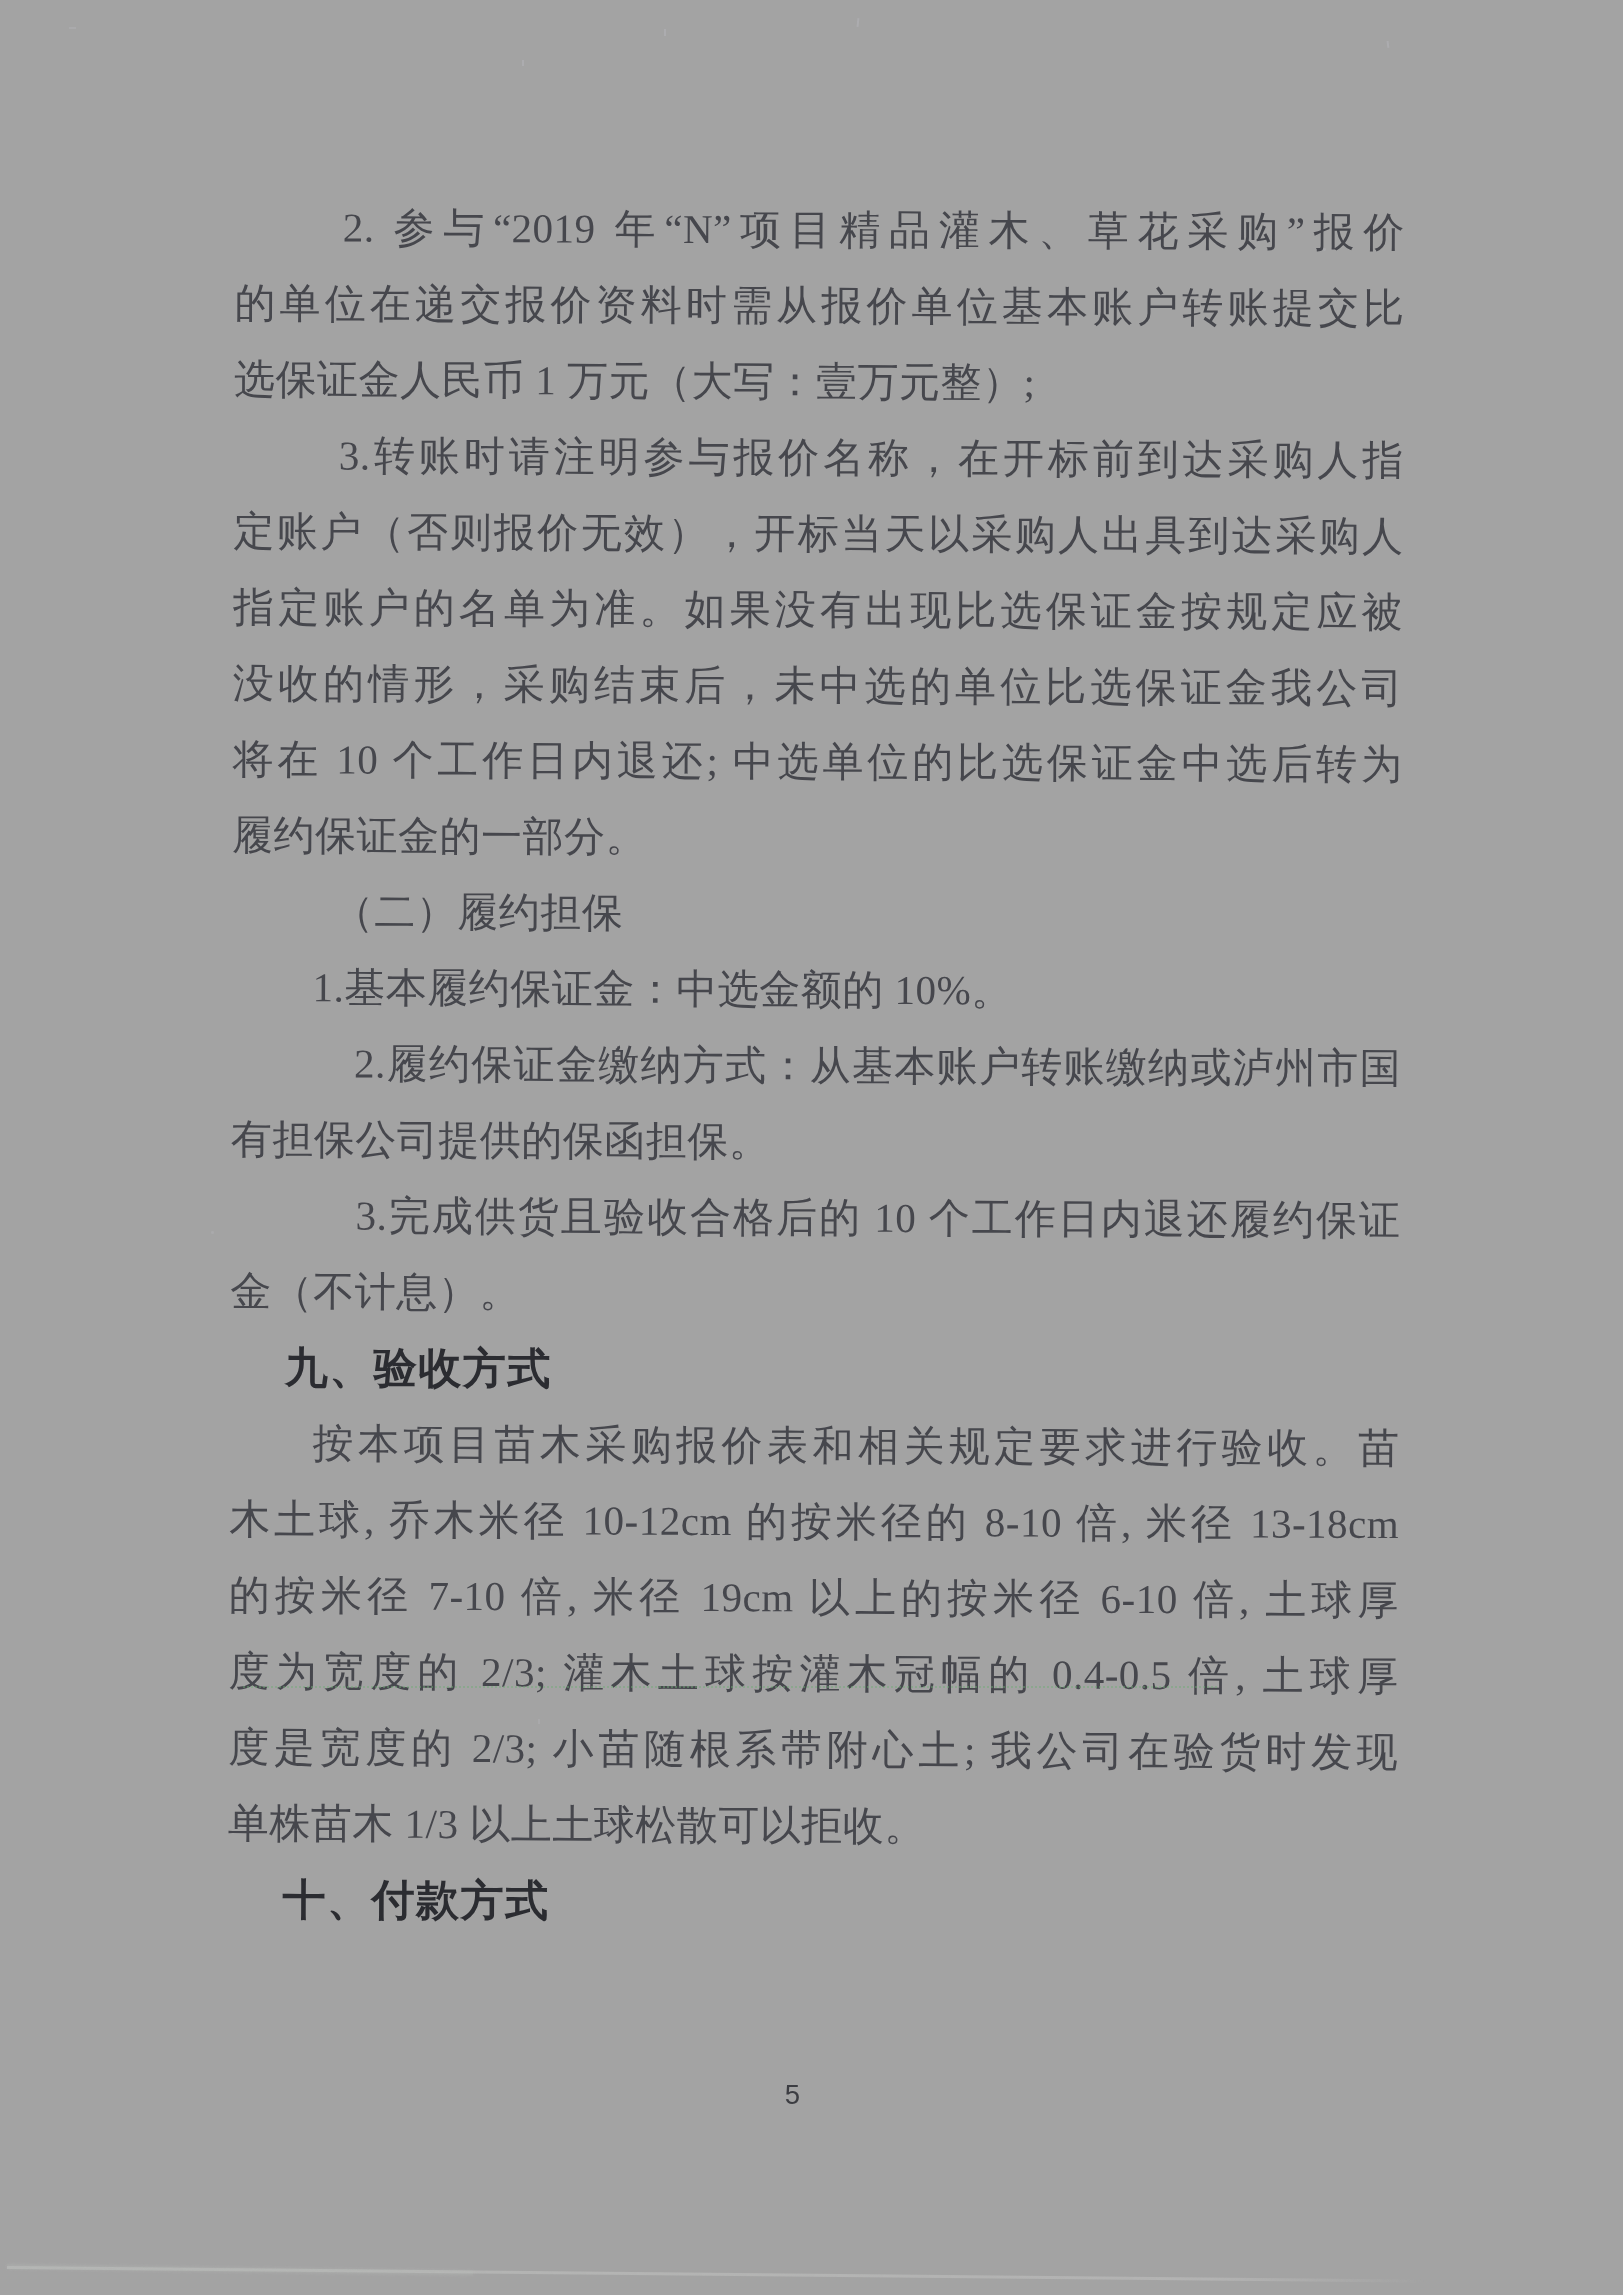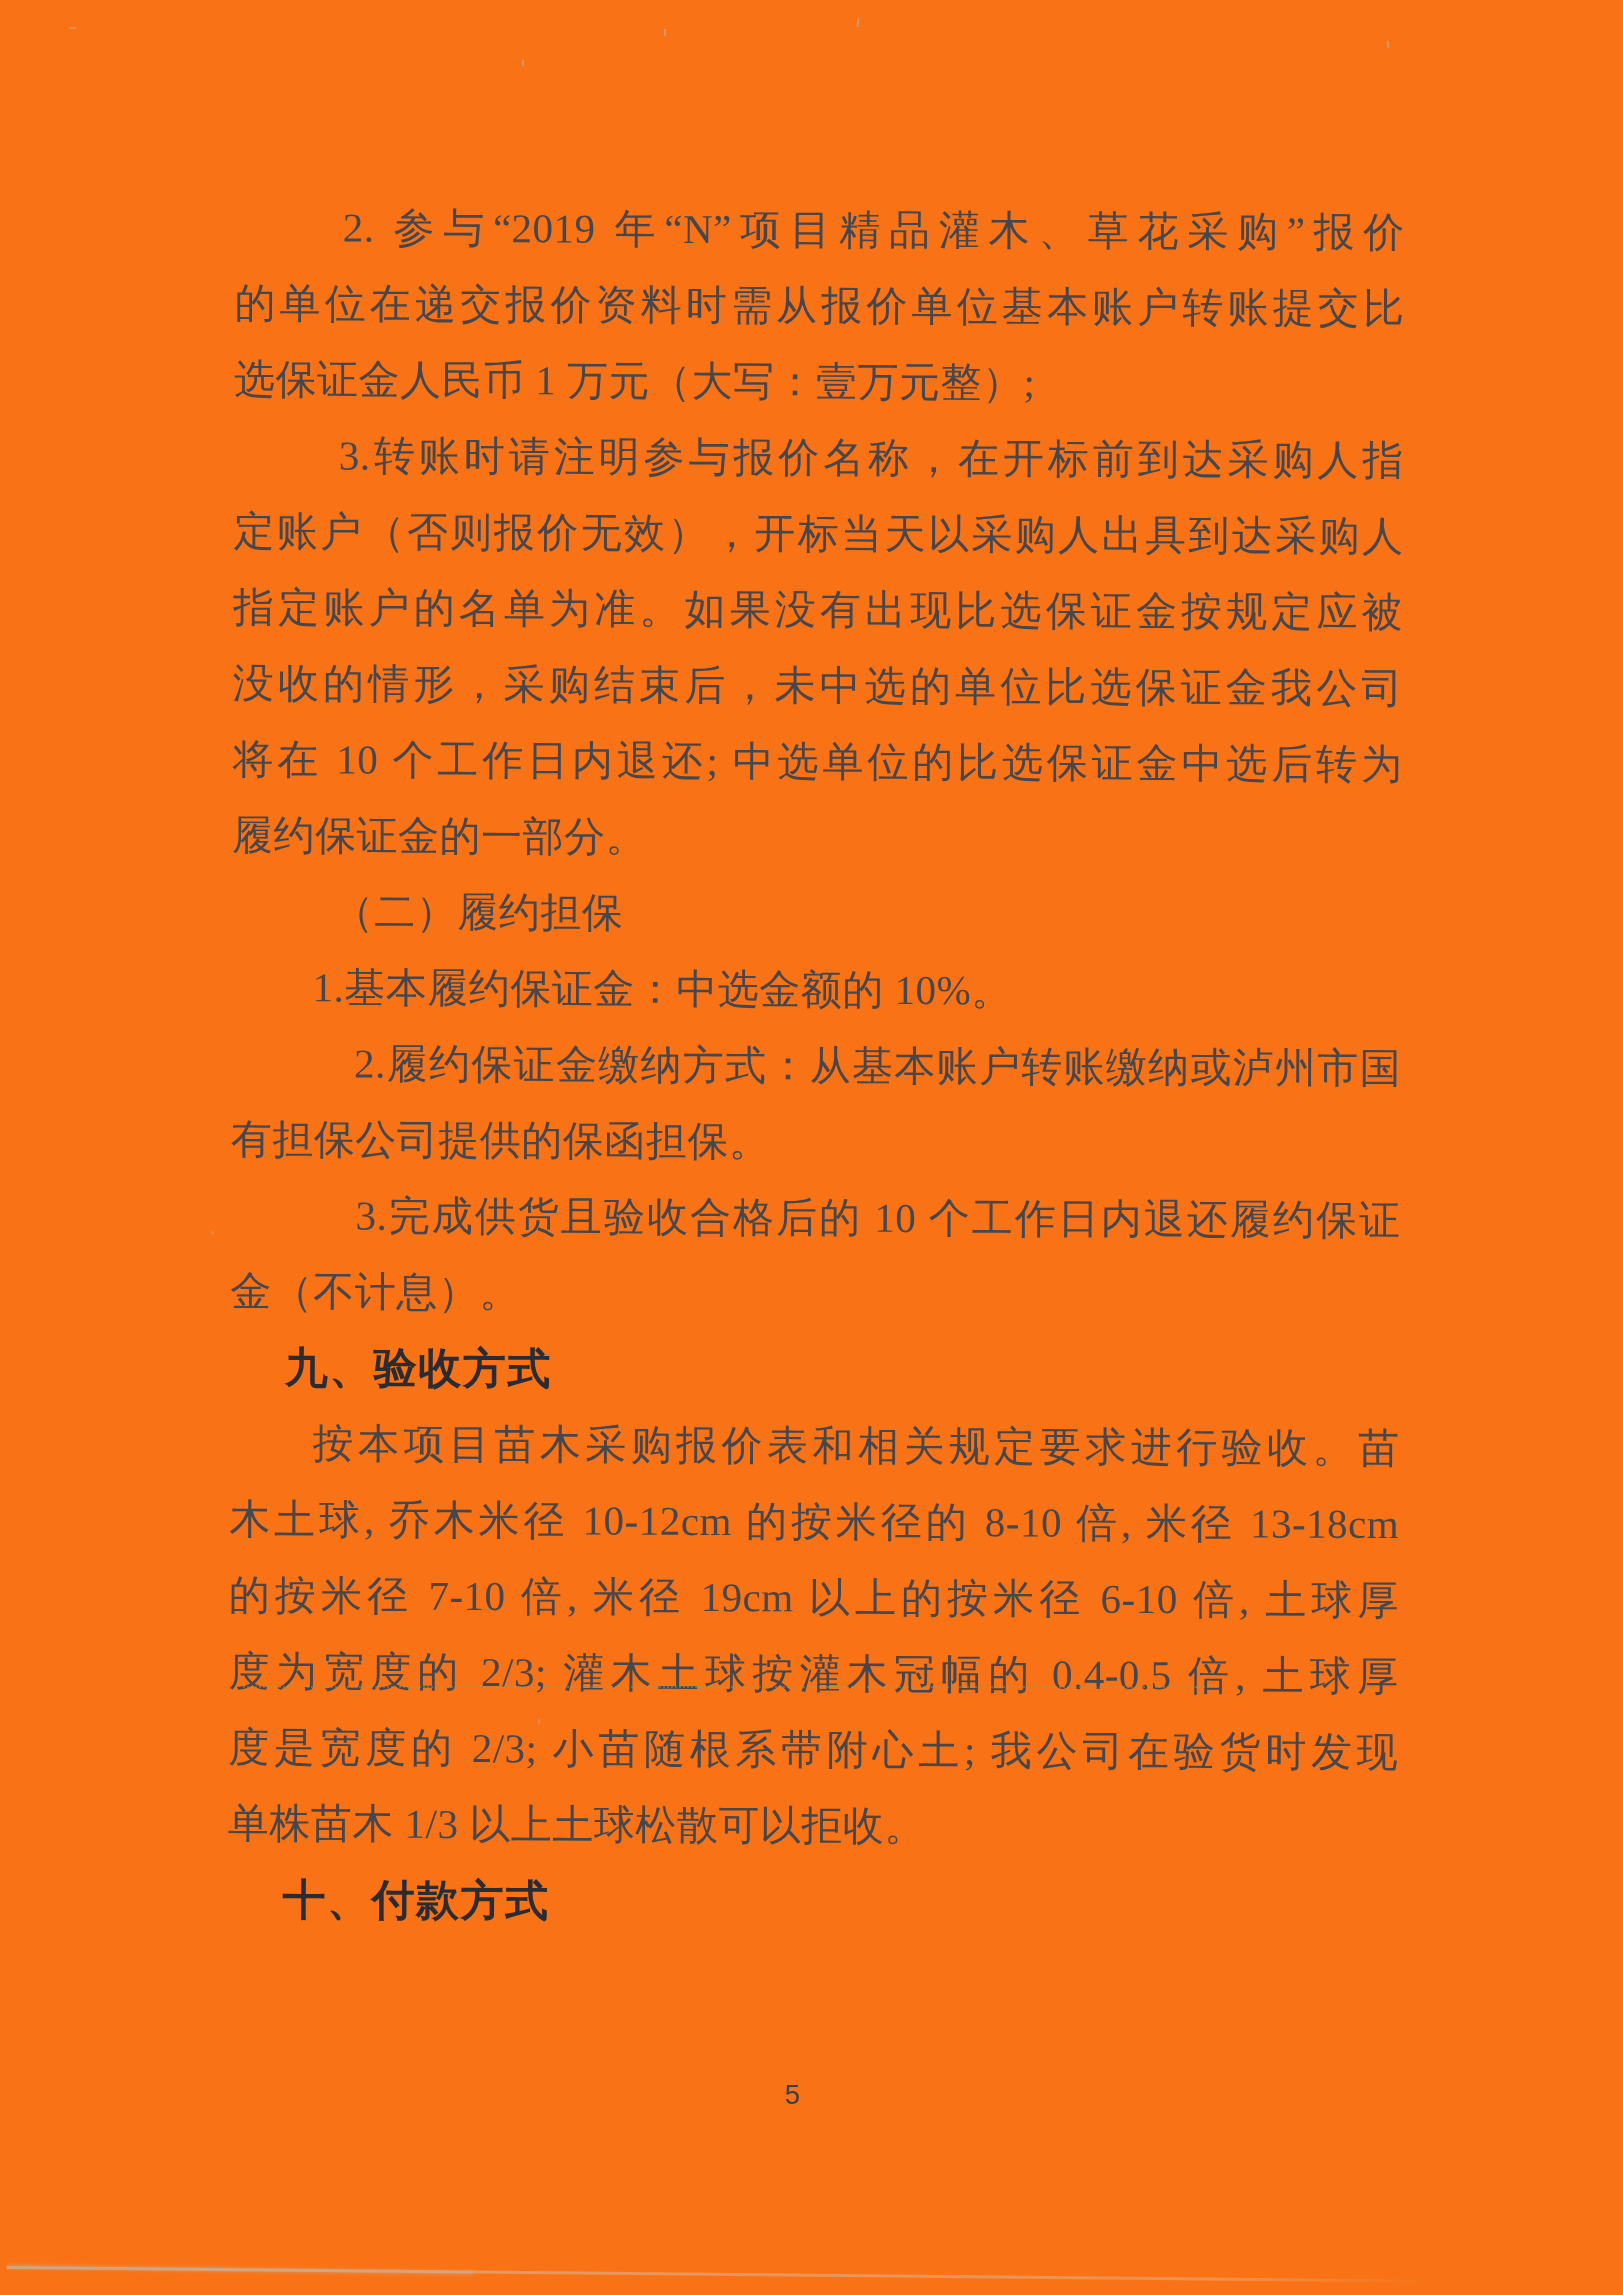--- a/index.html
+++ b/index.html
@@ -1,20 +1,20 @@
 <!DOCTYPE html>
 <html style="font-size:7.8px"><head>
 <meta charset="utf-8">
 <style>
   * { margin:0; padding:0; box-sizing:border-box; }
   html,body { background:#ffffff; }
   .page {
     position:relative;
     width:1624px; height:2295px;
-    background:#f97316;
+    background:#a3a3a3;
     overflow:hidden;
     font-family:"Liberation Serif","DejaVu Serif",serif;
   }
   .content {
     position:absolute;
     left:235px; top:189px; width:1170px;
     transform:rotate(0.25deg);
     transform-origin:0 0;
   }
   .line {

